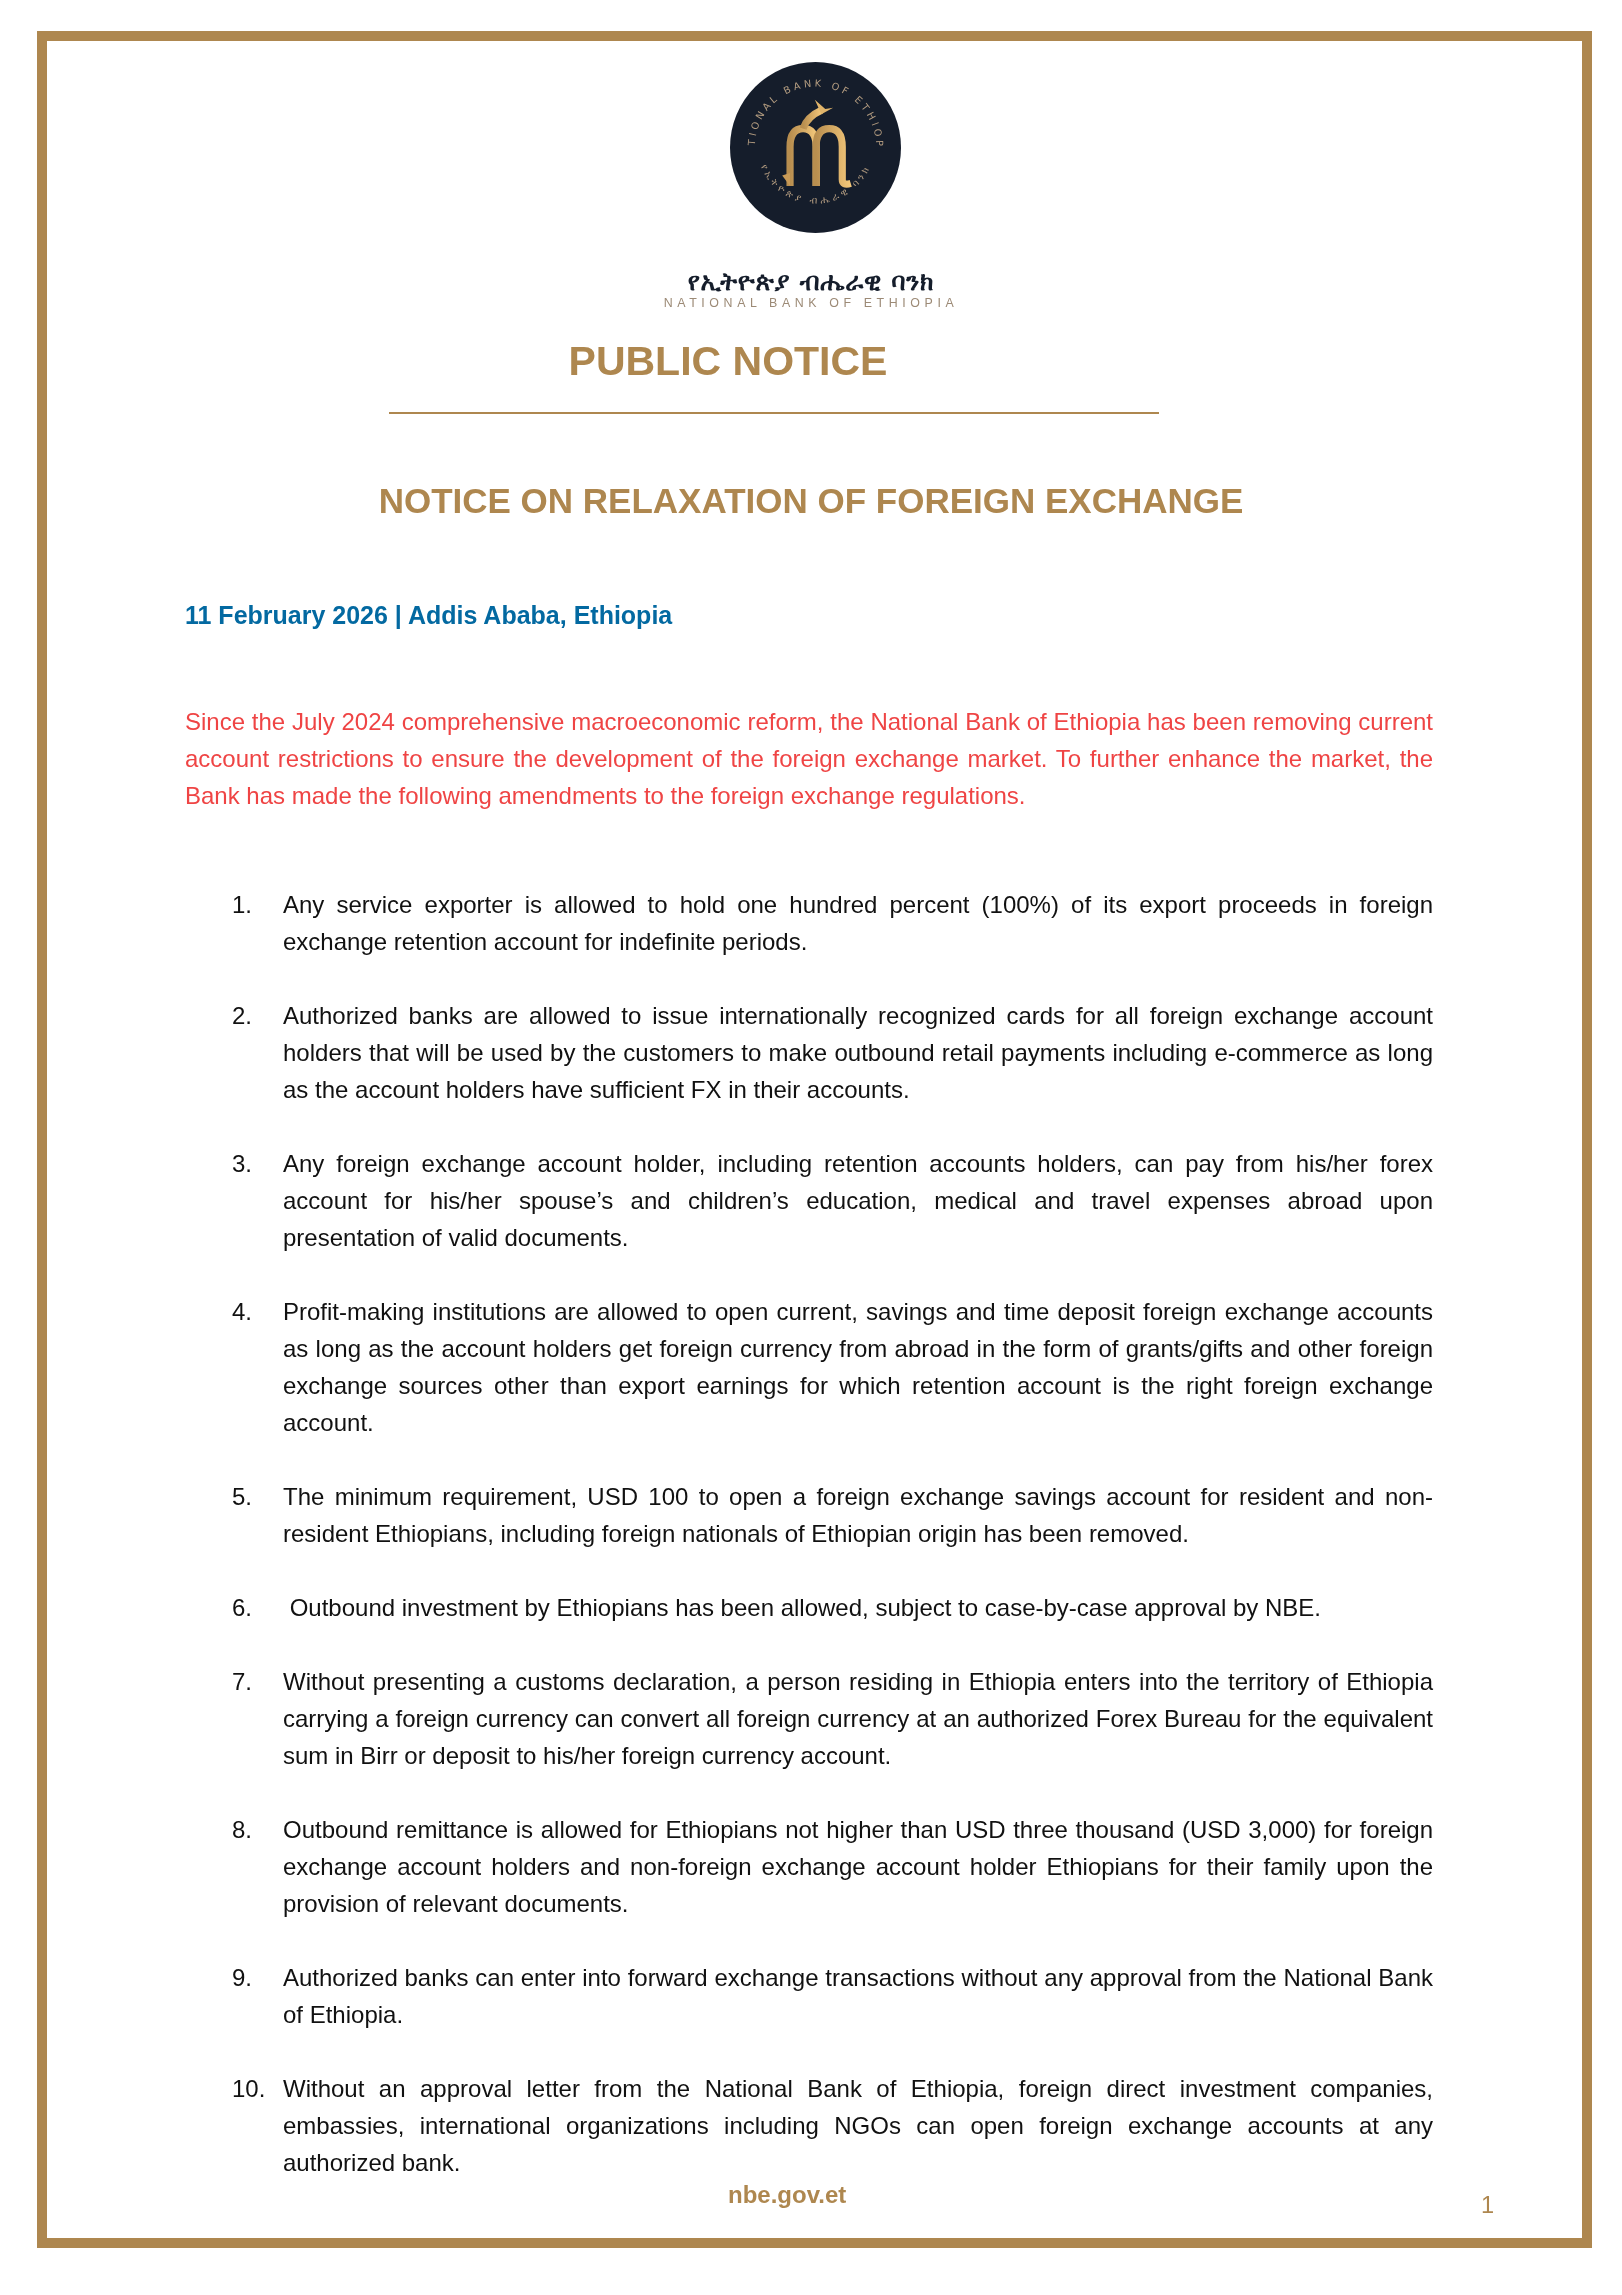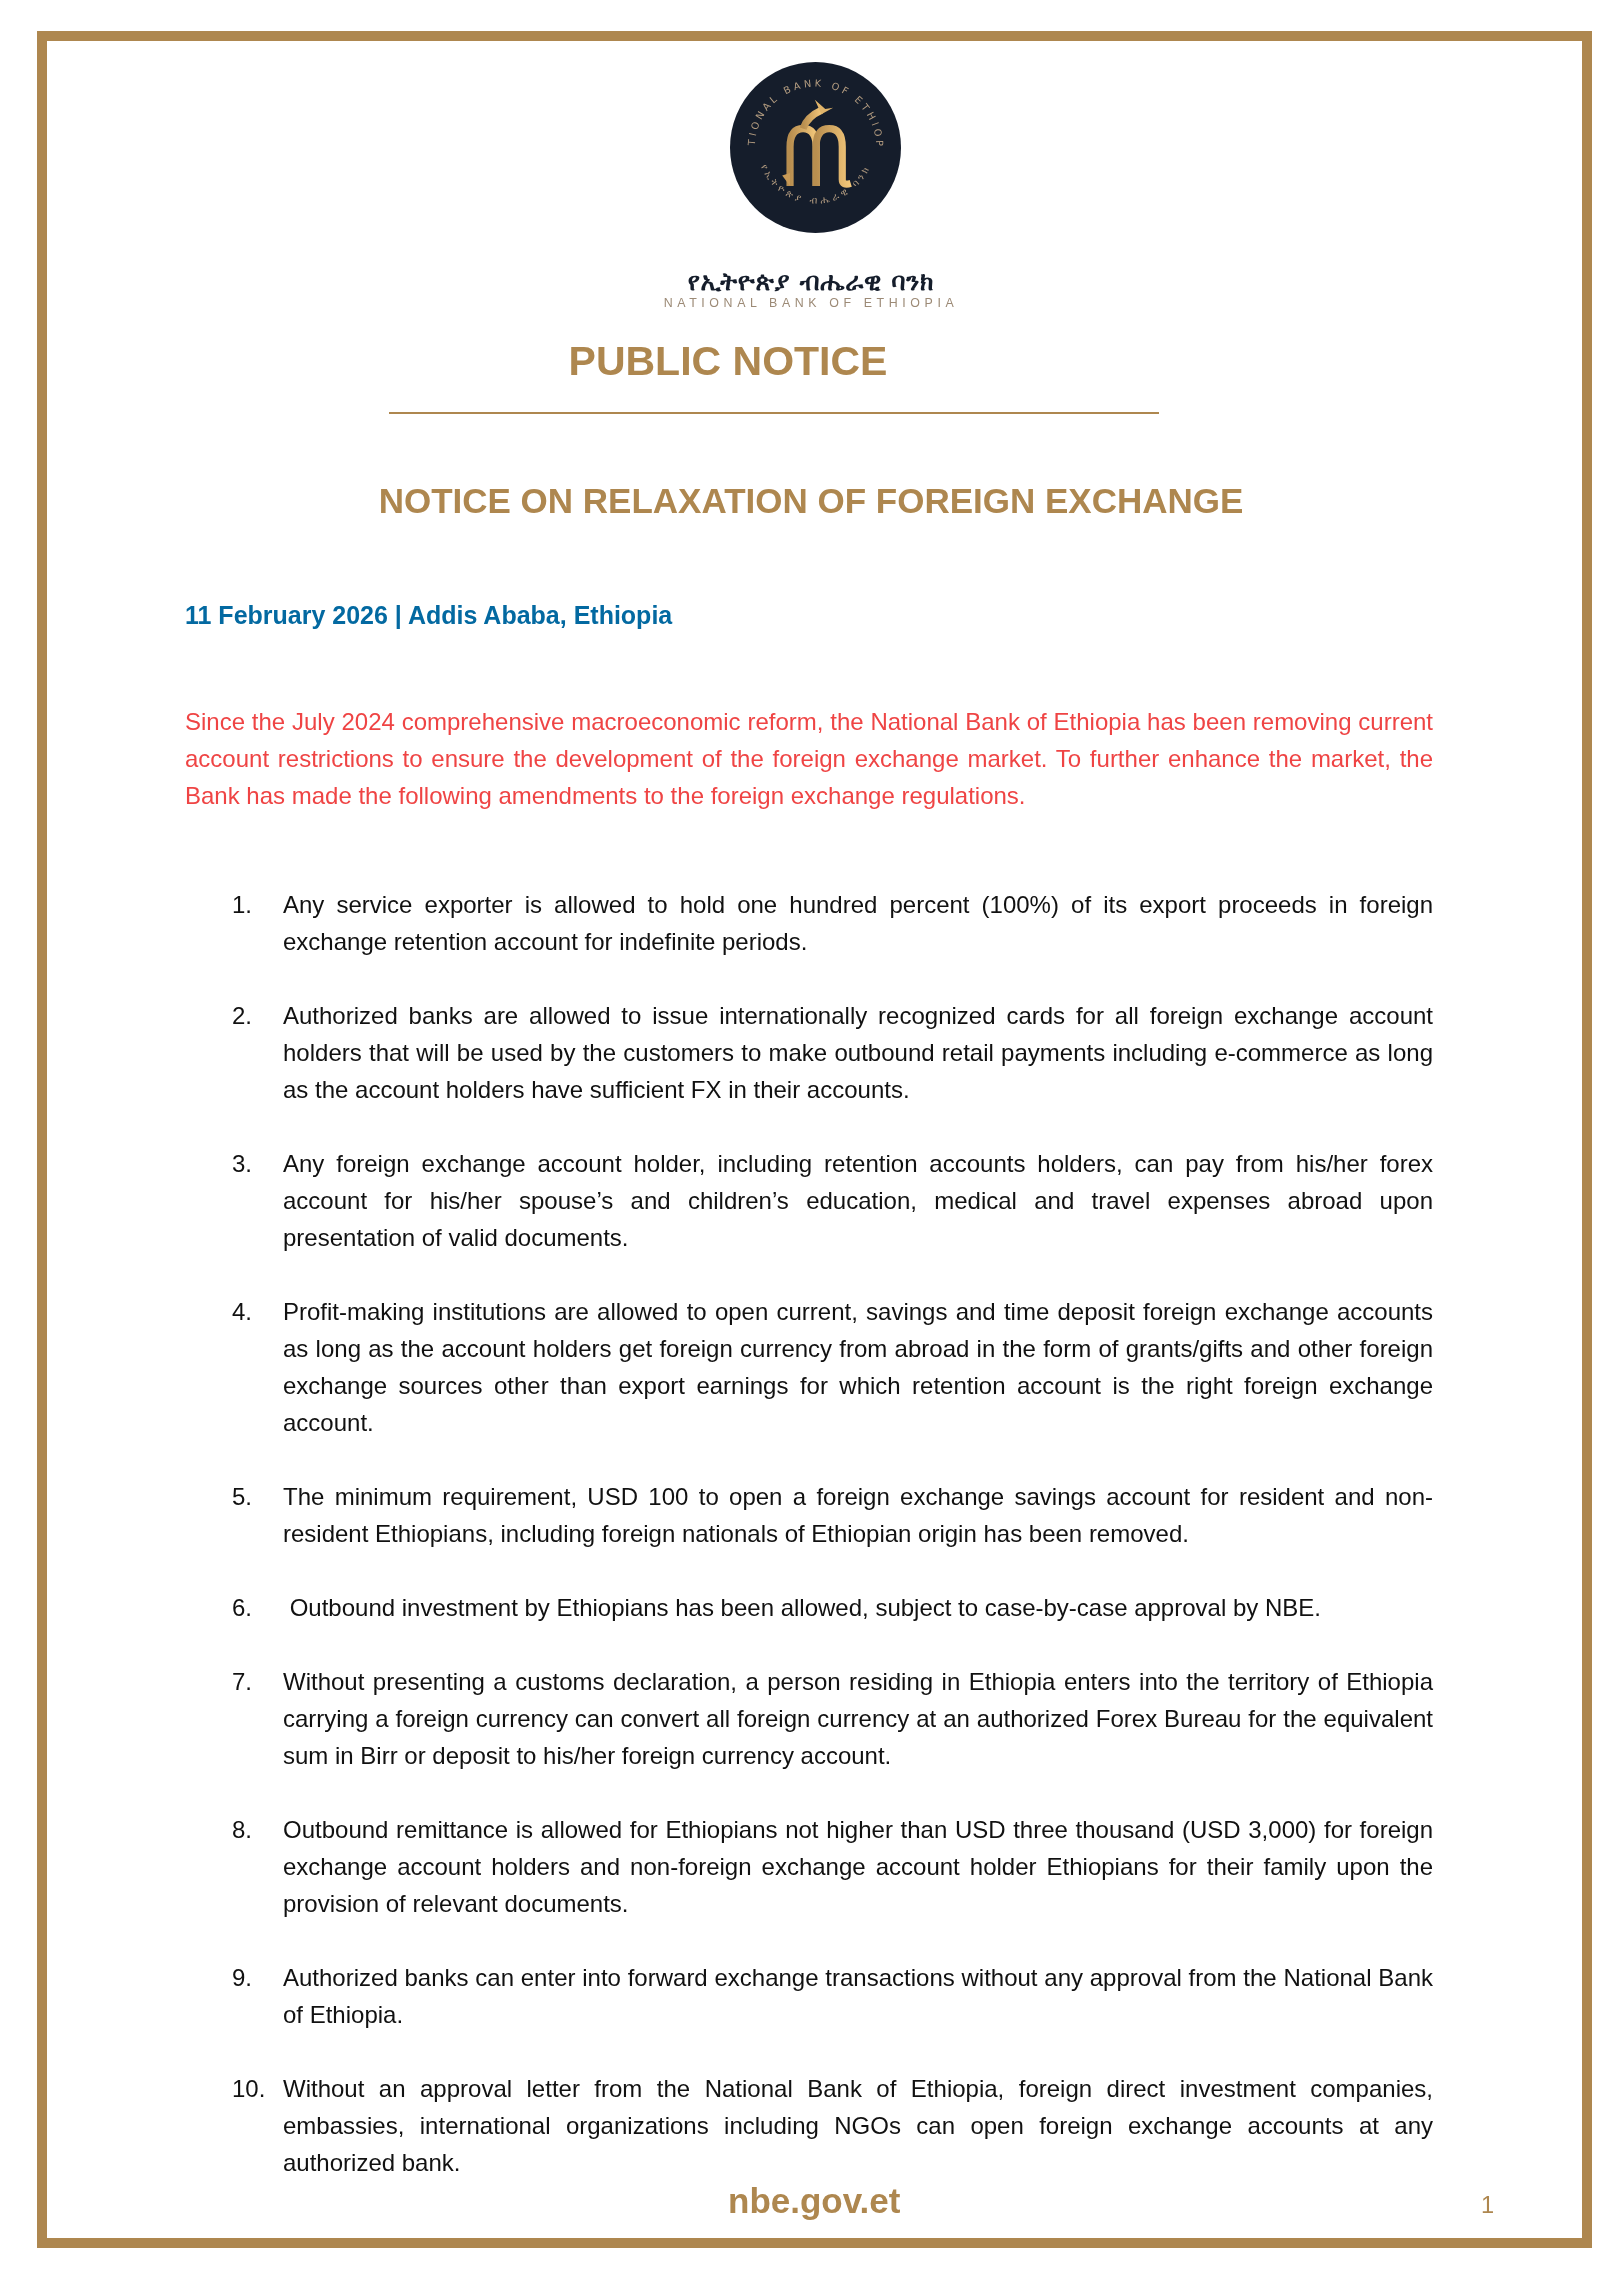--- a/index.html
+++ b/index.html
@@ -20,21 +20,21 @@
     .subtitle { position: absolute; left: 0; width: 1622px; top: 437px; text-align: center;
                 font-size: 35px; font-weight: bold; color: #ae874f; line-height: 47px; margin-top: 40px; }
     .subtitle div { display: block; }
     .dateline { position: absolute; left: 185px; top: 601px; font-size: 25px; font-weight: bold; color: #0369a1; }
     .intro { position: absolute; left: 185px; width: 1248px; top: 703px; font-size: 24px; line-height: 37px;
              text-align: justify; color: #ef4444; }
     .list { position: absolute; left: 185px; width: 1248px; top: 886px; font-size: 24px; line-height: 37px; color: #111; }
     .item { display: flex; margin-bottom: 37px; }
     .num { width: 98px; flex: 0 0 98px; text-align: left; padding-left: 47px; box-sizing: border-box; }
     .item-text { flex: 1; text-align: justify; }
-    .footer-url { position: absolute; left: 728px; top: 2181px; font-size: 35px; font-weight: bold; color: #ae874f; }
+    .footer-url { position: absolute; left: 728px; top: 2181px; font-size: 24px; font-weight: bold; color: #ae874f; }
     .page-num { position: absolute; left: 1481px; top: 2192px; font-size: 23.6px; color: #ae874f; }
   </style>
 </head>
 <body>
 
 <div class="frame"></div>
 
 <div class="logo">
   <svg viewBox="0 0 262 262" xmlns="http://www.w3.org/2000/svg">
     <defs>

